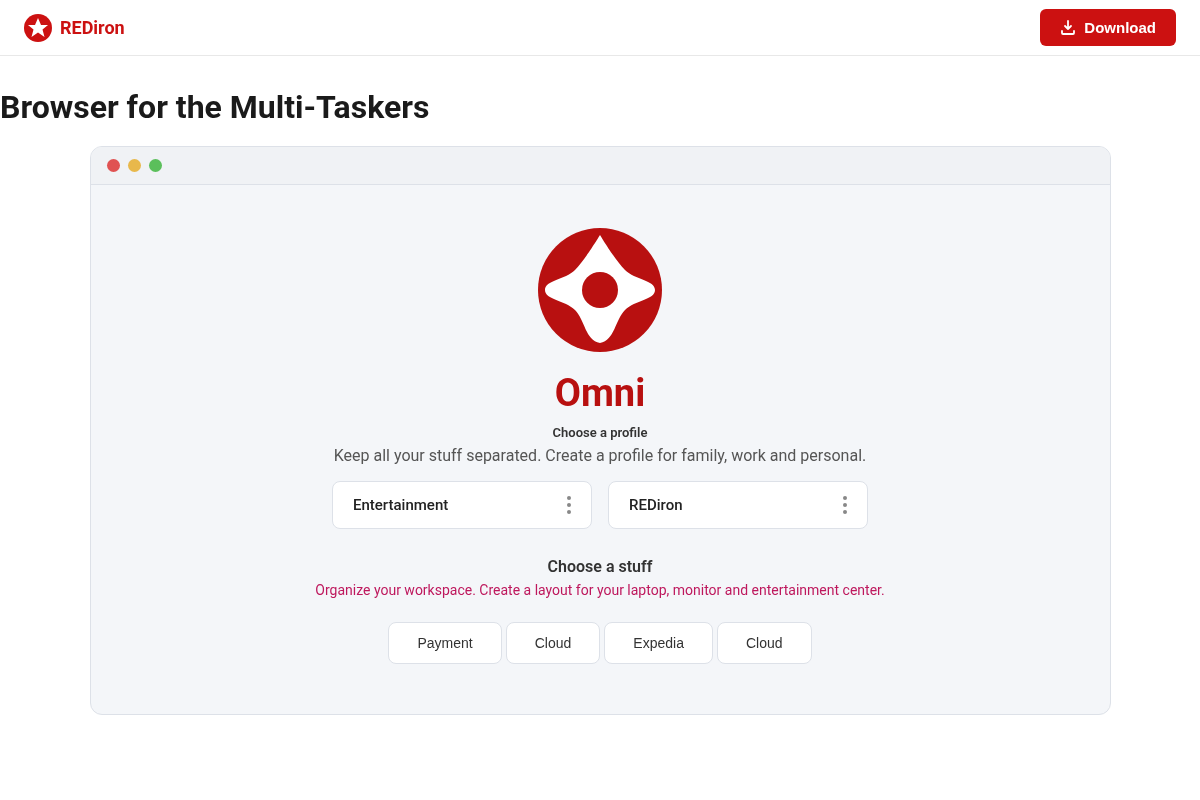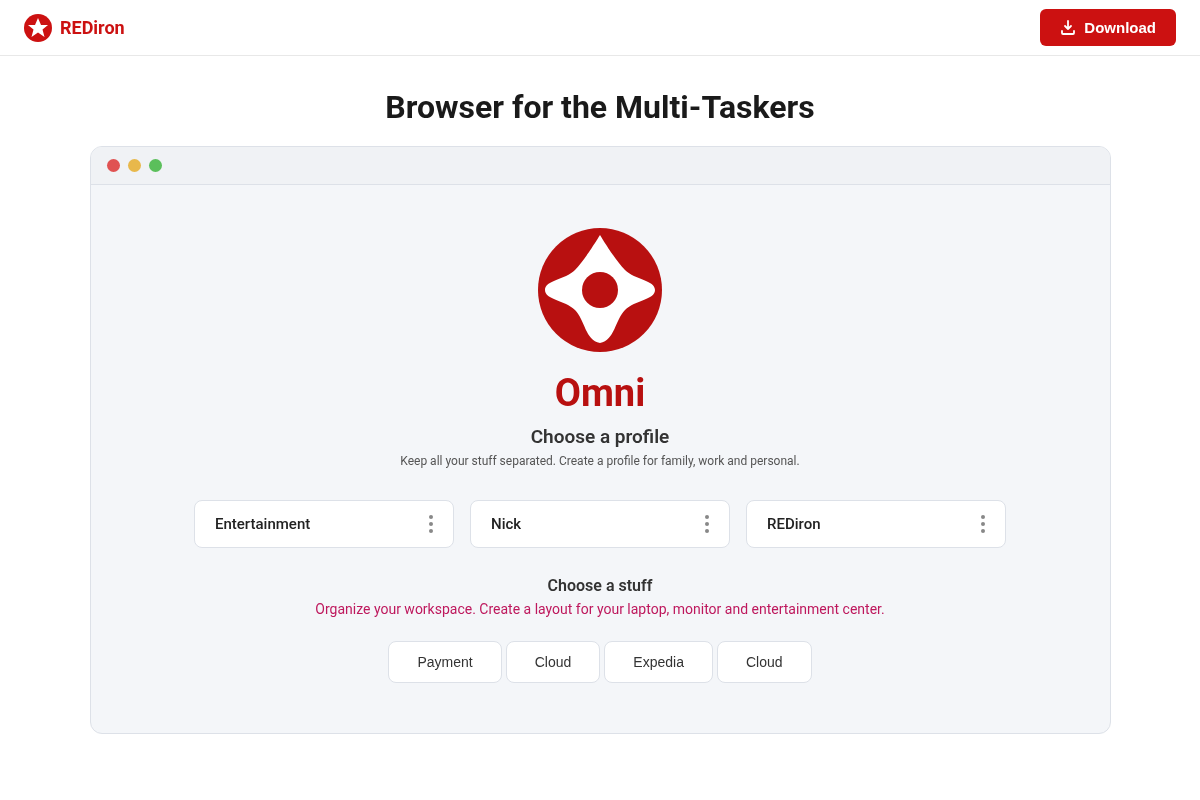--- a/index.html
+++ b/index.html
@@ -53,21 +53,21 @@
       border: none;
       border-radius: 6px;
       padding: 10px 20px;
       font-size: 15px;
       font-weight: 600;
       cursor: pointer;
     }
 
     
     .hero {
-      text-align: center;
+      text-align: left;
       padding: 32px 0 20px;
     }
 
     .hero-title {
       font-size: 32px;
       font-weight: 700;
       color: #1a1a1a;
     }
 
     
@@ -114,30 +114,30 @@
     }
 
     .omni-name {
       font-size: 38px;
       font-weight: 700;
       color: #b81010;
       margin-bottom: 10px;
     }
 
     .choose-profile-heading {
-      font-size: 19px;
+      font-size: 13px;
       font-weight: 600;
       color: #333;
       margin-bottom: 6px;
     }
 
     .choose-profile-sub {
-      font-size: 12px;
+      font-size: 16px;
       color: #555;
-      margin-bottom: 32px;
+      margin-bottom: 16px;
     }
 
     
     .profile-cards {
       display: flex;
       gap: 16px;
       margin-bottom: 28px;
     }
 
     .profile-card {
@@ -267,28 +267,20 @@
     <div class="profile-cards">
       <div class="profile-card">
         <span class="profile-card-label">Entertainment</span>
         <div class="three-dots">
           <span></span>
           <span></span>
           <span></span>
         </div>
       </div>
       <div class="profile-card">
-        <span class="profile-card-label">Nick</span>
-        <div class="three-dots">
-          <span></span>
-          <span></span>
-          <span></span>
-        </div>
-      </div>
-      <div class="profile-card">
         <span class="profile-card-label">REDiron</span>
         <div class="three-dots">
           <span></span>
           <span></span>
           <span></span>
         </div>
       </div>
     </div>
 
     <div class="choose-layout-heading">Choose a stuff</div>

